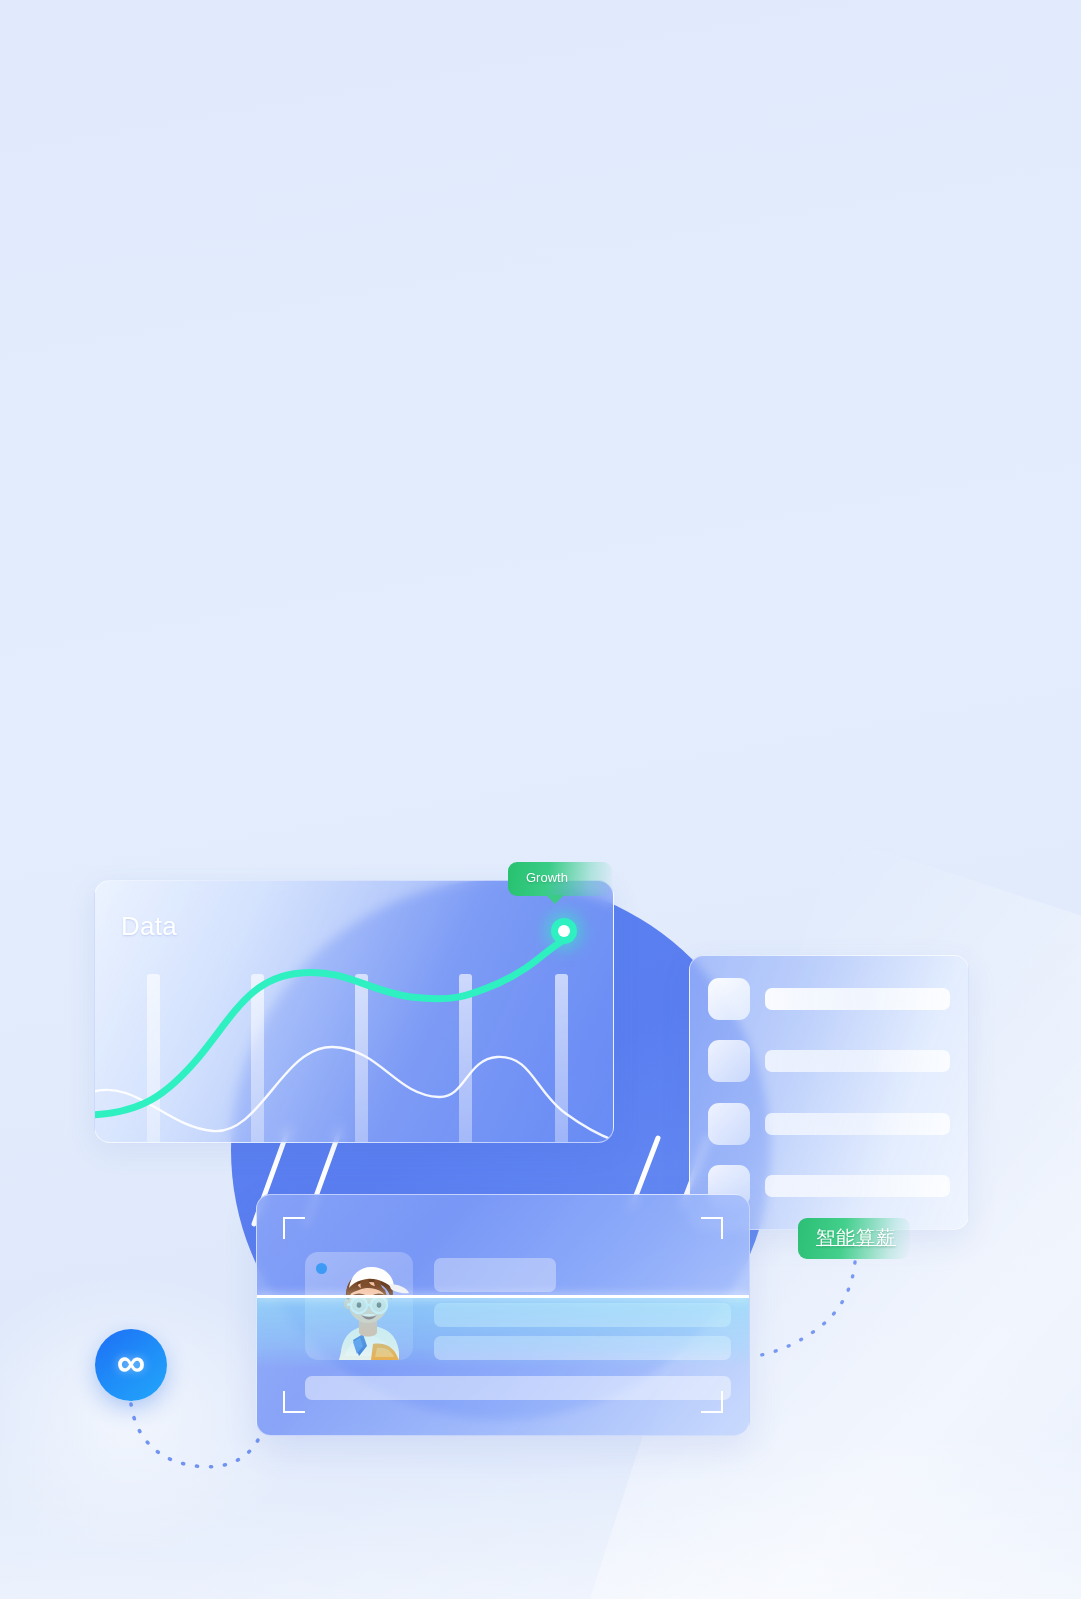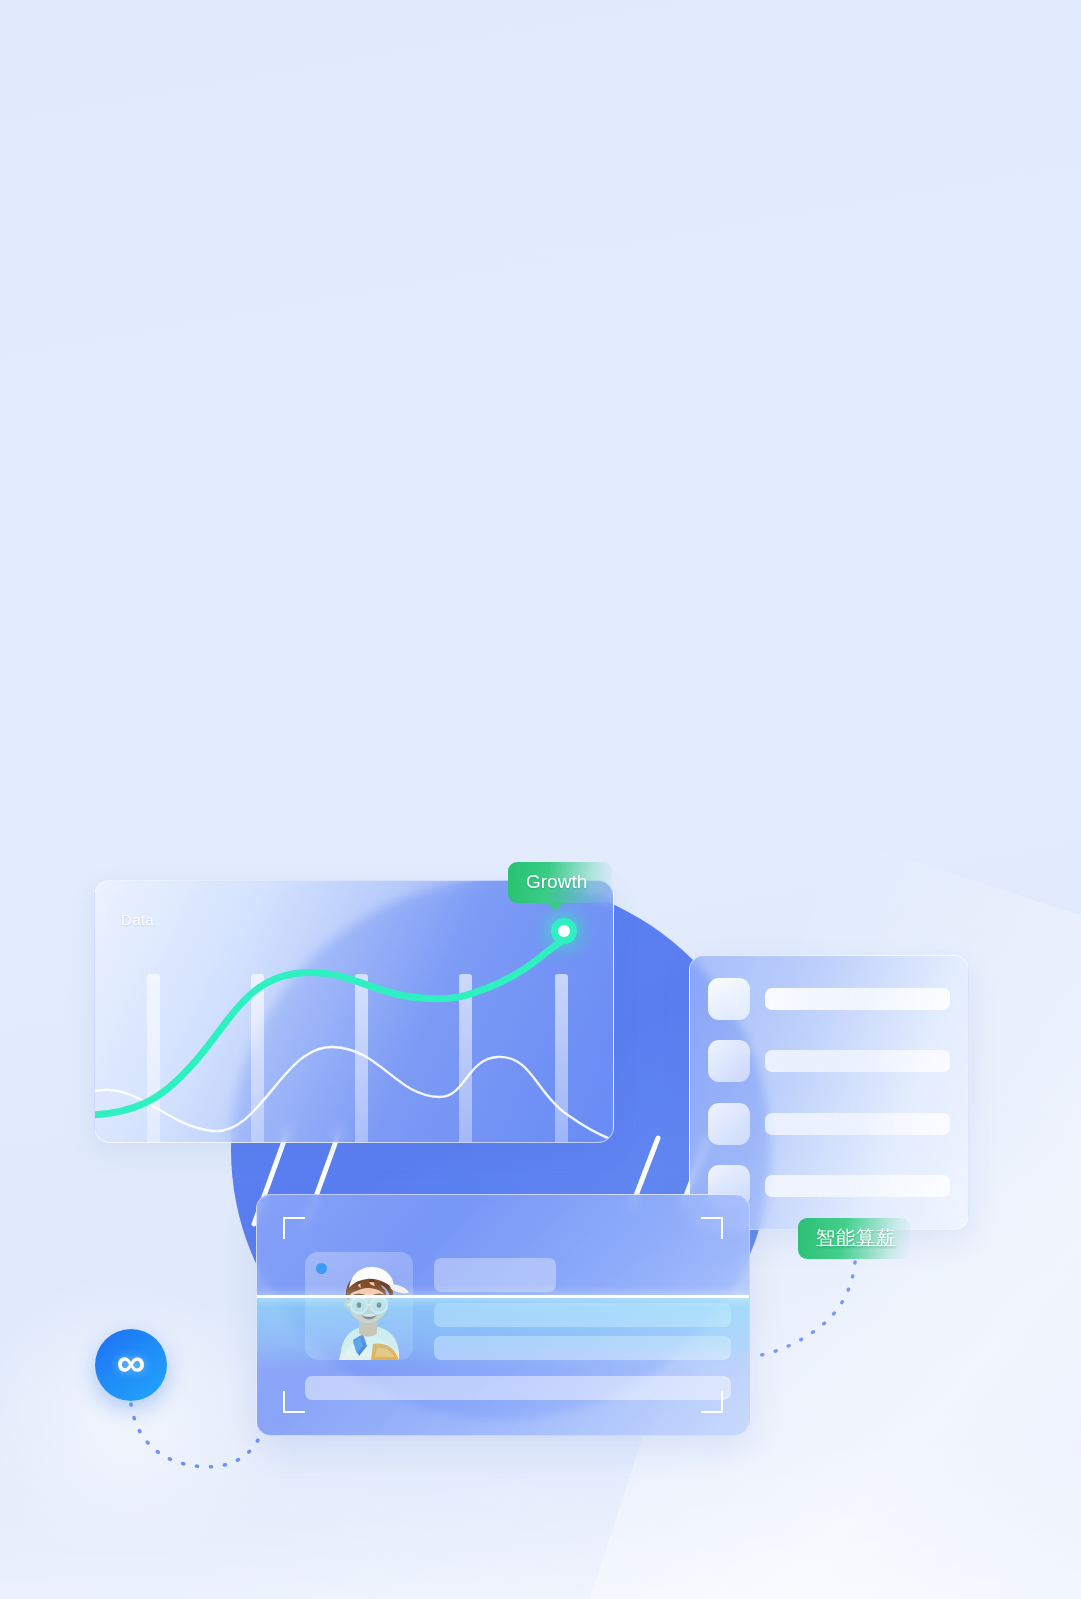--- a/index.html
+++ b/index.html
@@ -52,21 +52,21 @@
     position:absolute; left:94px; top:880px; width:520px; height:263px;
     border-radius:16px;
     border:1px solid rgba(255,255,255,.55);
     background:linear-gradient(115deg, rgba(236,243,255,.92) 0%, rgba(206,222,253,.80) 28%, rgba(139,166,247,.72) 62%, rgba(108,143,246,.70) 100%);
     backdrop-filter:blur(6px);
     overflow:hidden;
     box-shadow:0 8px 28px rgba(80,110,200,.10);
   }
   .chart-title {
     position:absolute; left:26px; top:30px;
-    font-size:15px; color:#ffffff; letter-spacing:.3px;
+    font-size:26px; color:#ffffff; letter-spacing:.3px;
     text-shadow:0 1px 2px rgba(90,120,210,.25);
   }
   .chart-bars { position:absolute; left:0; top:0; width:100%; height:100%; }
   .cbar {
     position:absolute; bottom:0; width:13px; border-radius:3px 3px 0 0;
     background:linear-gradient(180deg, rgba(255,255,255,.62) 0%, rgba(255,255,255,.34) 100%);
   }
   .chart-svg { position:absolute; left:0; top:0; }
 
   
@@ -80,21 +80,21 @@
   .growth-dot::after {
     content:""; width:12px; height:12px; border-radius:50%; background:#ffffff;
   }
 
   
   .badge {
     position:absolute;
     padding:9px 18px 10px 18px;
     border-radius:9px;
     color:#ffffff;
-    font-size:19px;
+    font-size:13px;
     white-space:nowrap;
     line-height:1.15;
   }
   .badge-growth {
     left:508px; top:862px; width:104px;
     background:linear-gradient(100deg,#27c16f 0%,#39cc86 38%,rgba(90,215,170,.35) 78%,rgba(140,225,200,0) 100%);
     text-shadow:0 1px 2px rgba(20,110,70,.35);
   }
   .badge-growth .tail {
     position:absolute; left:38px; bottom:-8px; width:0; height:0;

